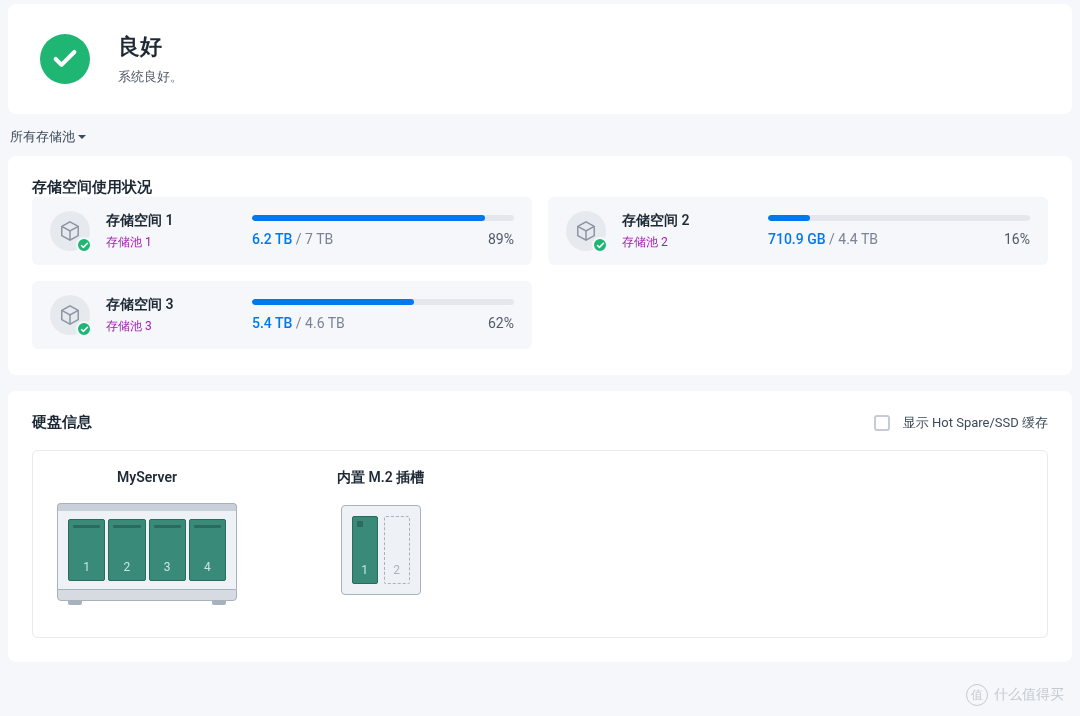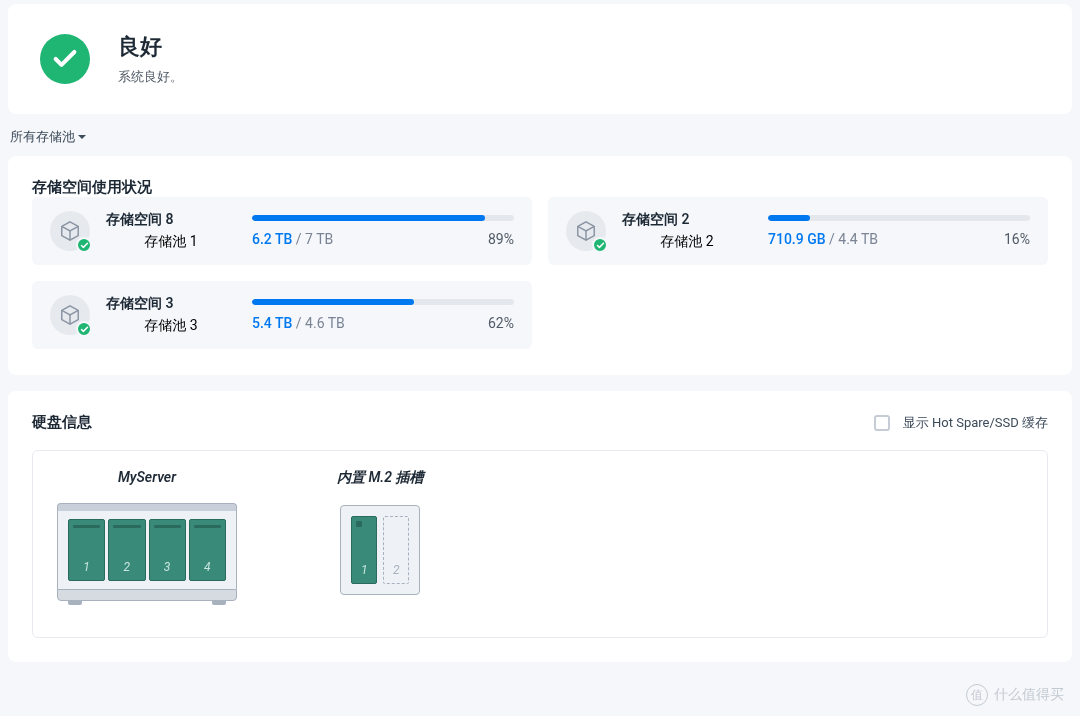--- a/index.html
+++ b/index.html
@@ -107,21 +107,21 @@
       background: #1fb573;
       border: 2px solid #f5f7fa;
       border-radius: 50%;
       display: flex;
       align-items: center;
       justify-content: center;
     }
     .badge-ok svg { width: 9px; height: 9px; }
     .volume-names { flex: 0 0 130px; }
     .volume-name { font-size: 14px; font-weight: 600; color: #1e2936; margin-bottom: 4px; }
-    .pool-name { font-size: 14px; color: #000000; text-align: center; }
+    .pool-name { font-size: 12px; color: #a21caf; }
     .volume-stats { flex: 1; }
     .progress-bar {
       width: 100%;
       height: 6px;
       background: #e4e8ed;
       border-radius: 3px;
       overflow: hidden;
       margin-bottom: 10px;
     }
     .progress-fill {
@@ -166,21 +166,20 @@
       border: 2px solid #c5ccd6;
       border-radius: 3px;
       background: #fff;
     }
     .disk-panel {
       border: 1px solid #e6e9ee;
       border-radius: 6px;
       padding: 18px 24px 28px 24px;
       display: flex;
       gap: 100px;
-      font-style: italic;
     }
     .device-block { text-align: center; }
     .device-title { font-size: 14px; font-weight: 600; color: #1e2936; margin-bottom: 18px; }
 
     
     .nas-body {
       width: 180px;
       height: 106px;
       position: relative;
     }
@@ -336,21 +335,21 @@
               <path d="M12 12 L12 22"></path>
             </svg>
       </div>
       <div class="badge-ok">
         <svg viewBox="0 0 24 24" fill="none" stroke="#fff" stroke-width="4" stroke-linecap="round" stroke-linejoin="round">
               <polyline points="4 12 9 17 20 6"></polyline>
             </svg>
       </div>
     </div>
     <div class="volume-names">
-      <div class="volume-name">存储空间 8</div>
+      <div class="volume-name">存储空间 1</div>
       <div class="pool-name">存储池 1</div>
     </div>
     <div class="volume-stats">
       <div class="progress-bar">
         <div class="progress-fill" style="width:89%"></div>
       </div>
       <div class="stats-row">
         <span><span class="used-val">6.2 TB</span> <span class="total-val">/ 7 TB</span></span>
         <span class="percent-val">89%</span>
       </div>

